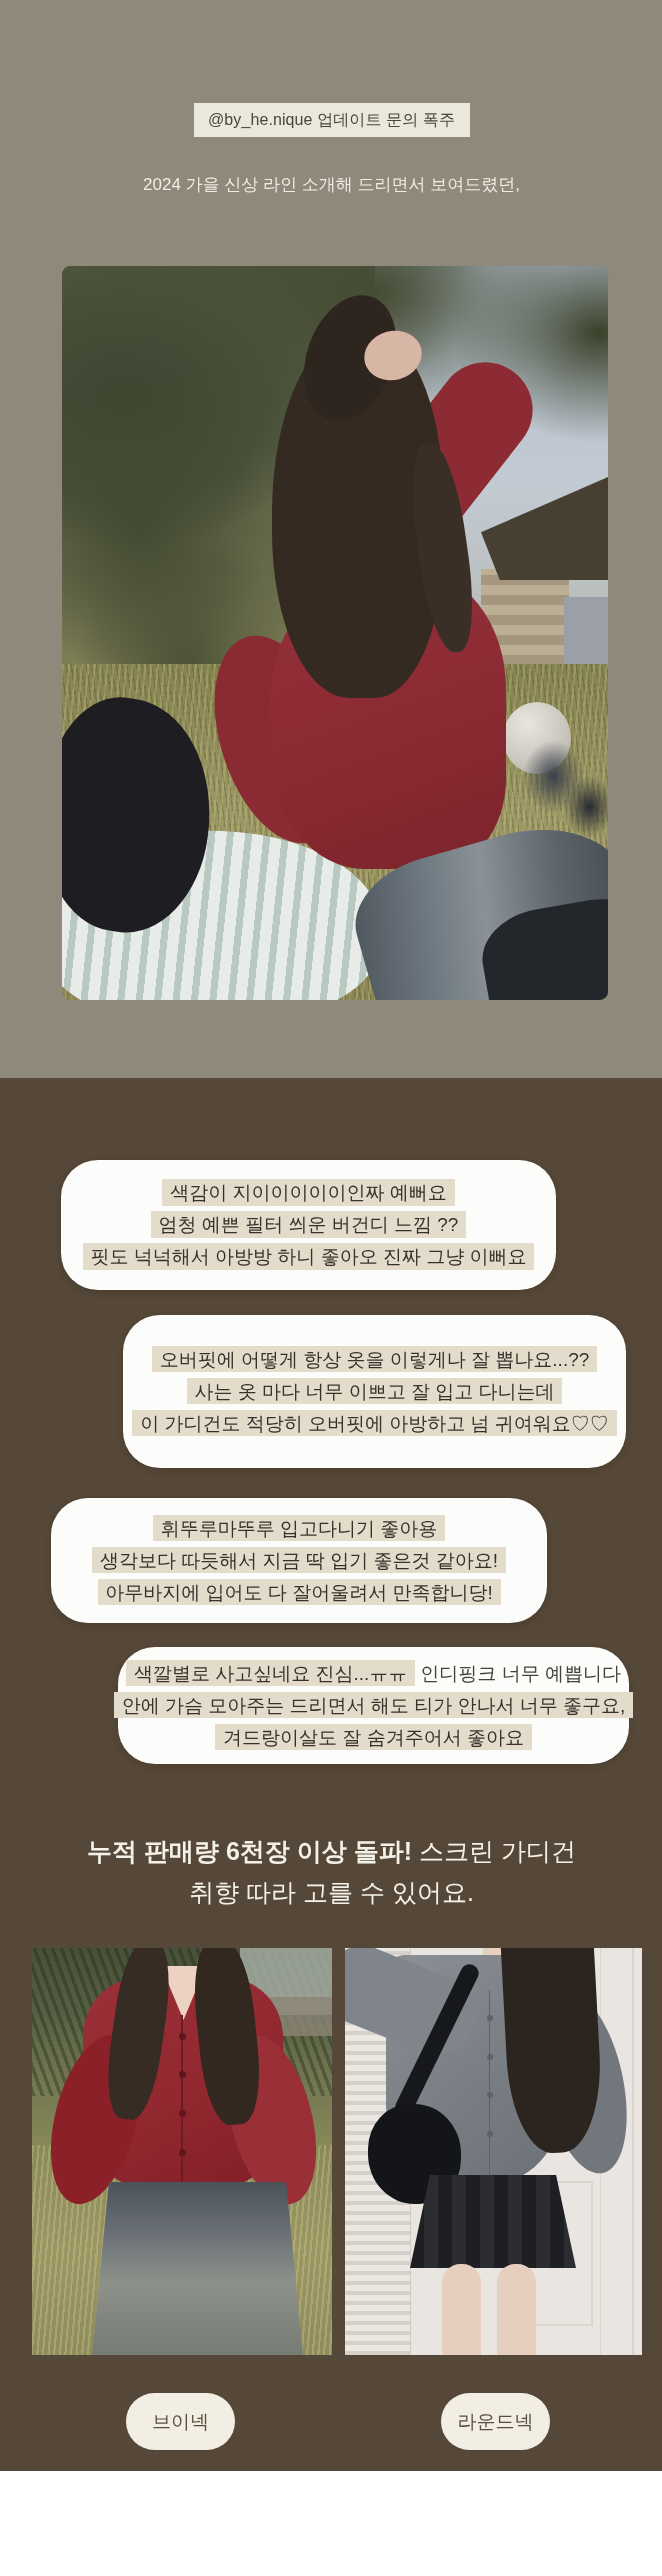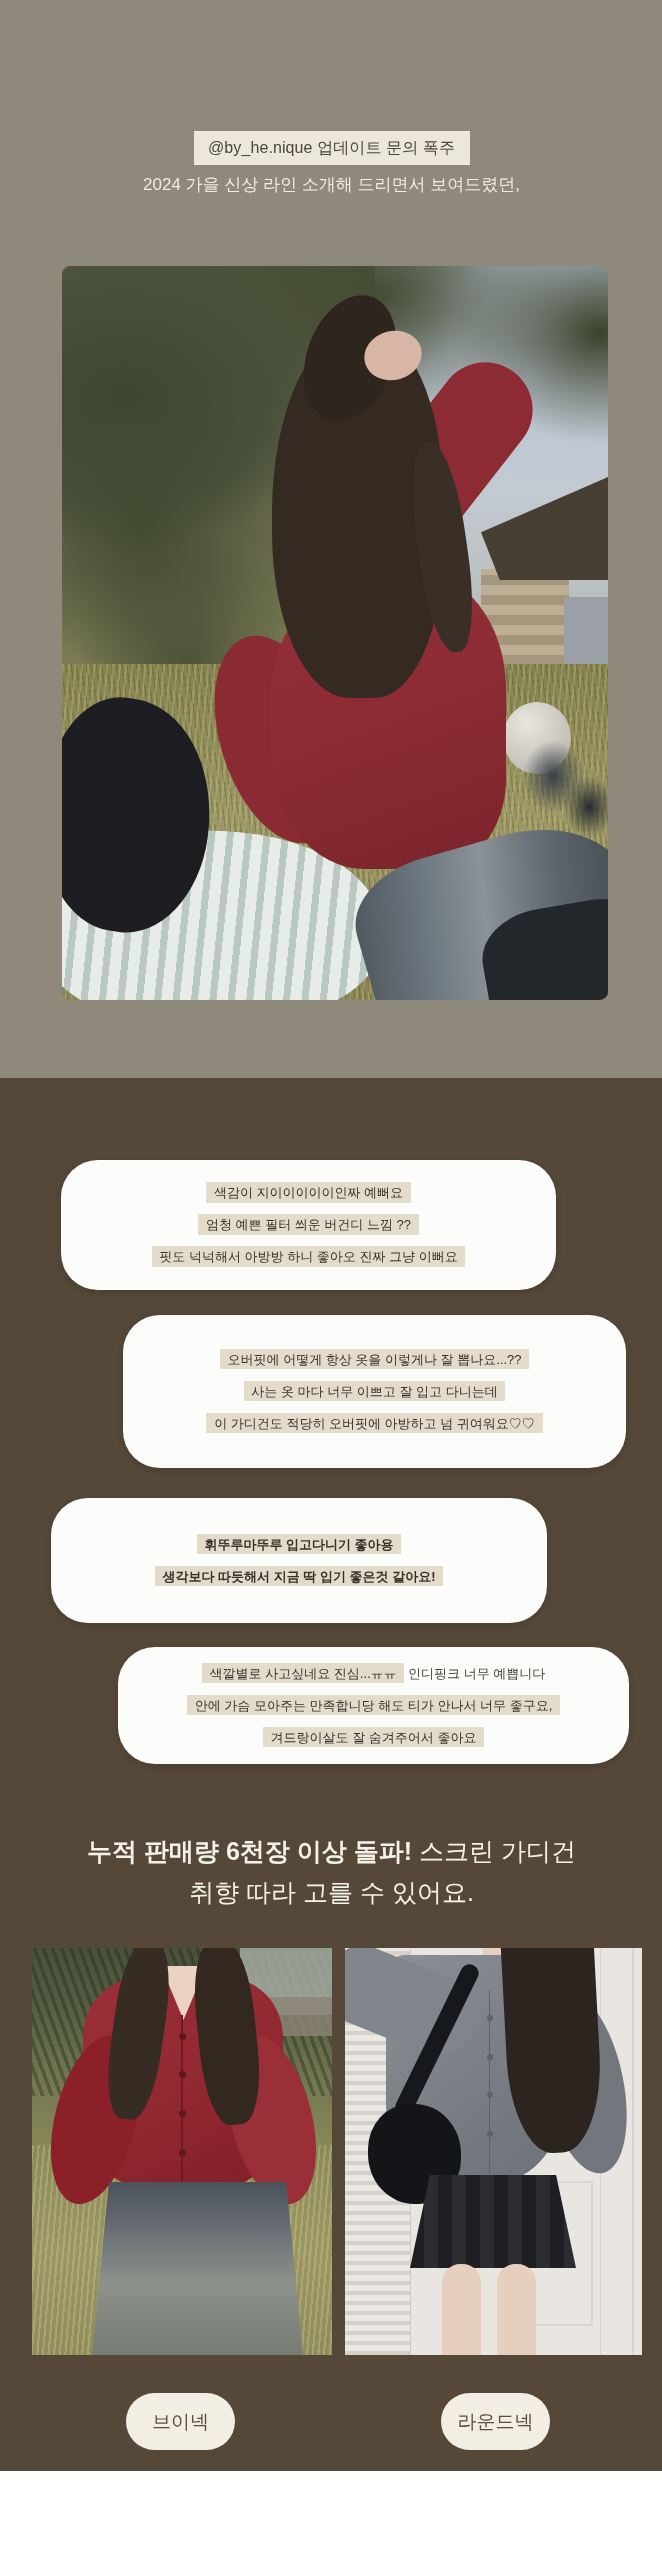--- a/index.html
+++ b/index.html
@@ -11,21 +11,21 @@
   
   .top-section { position:absolute; left:0; top:0; width:663px; height:1078px; background:#8f897c; }
   .dark-section { position:absolute; left:0; top:1078px; width:663px; height:1393px; background:#564838; }
   .footer-blank { position:absolute; left:0; top:2471px; width:663px; height:105px; background:#ffffff; }
 
   
   .promo-badge {
     position:absolute; left:50%; transform:translateX(-50%); top:103px;
     width:276px; height:34px; background:#ece7db;
     display:flex; align-items:center; justify-content:center;
-    color:#4b463d; font-size:16px; letter-spacing:0.1px;margin-top:28px;
+    color:#4b463d; font-size:16px; letter-spacing:0.1px;
   }
   .intro-heading {
     position:absolute; left:0; top:166px; width:663px;
     text-align:center; color:#f0ece1; font-size:17px; line-height:37px; font-weight:400;
   }
 
   
   .hero-photo {
     position:absolute; left:62px; top:266px; width:546px; height:734px;
     border-radius:8.5px; overflow:hidden;
@@ -90,23 +90,23 @@
     border-radius:35%; transform:rotate(-10deg); }
 
   
   .bubble {
     position:absolute; background:#fcfcfb; border-radius:37px;
     display:flex; flex-direction:column; justify-content:center; align-items:center;
     box-shadow:0 2.8px 7px rgba(30,22,10,.18);
   }
   .bubble-1 { left:61px;  top:1160px; width:495px; height:130px; }
   .bubble-2 { left:123px; top:1315px; width:503px; height:153px; }
-  .bubble-3 { left:51px;  top:1498px; width:496px; height:125px;font-weight:bold; }
+  .bubble-3 { left:51px;  top:1498px; width:496px; height:125px; }
   .bubble-4 { left:118px; top:1647px; width:511px; height:117px; }
-  .bline { height:32px; line-height:32px; font-size:13px; color:#45413a; white-space:nowrap; }
+  .bline { height:32px; line-height:32px; font-size:19px; color:#45413a; white-space:nowrap; }
   .hl { background:#e4dccb; color:#35322b; padding:2.8px 7.8px; }
 
   
   .sales-banner {
     position:absolute; left:0; top:1831px; width:663px;
     text-align:center; color:#f4f1e8; font-size:25px; line-height:41px; font-weight:400;
   }
   .sales-banner b { font-weight:700; }
 
   
@@ -222,25 +222,26 @@
 
   <div class="bubble bubble-2">
     <div class="bline"><span class="hl">오버핏에 어떻게 항상 옷을 이렇게나 잘 뽑나요...??</span></div>
     <div class="bline"><span class="hl">사는 옷 마다 너무 이쁘고 잘 입고 다니는데</span></div>
     <div class="bline"><span class="hl">이 가디건도 적당히 오버핏에 아방하고 넘 귀여워요♡♡</span></div>
   </div>
 
   <div class="bubble bubble-3">
     <div class="bline"><span class="hl">휘뚜루마뚜루 입고다니기 좋아용</span></div>
     <div class="bline"><span class="hl">생각보다 따듯해서 지금 딱 입기 좋은것 같아요!</span></div>
+    <div class="bline"><span class="hl">아무바지에 입어도 다 잘어울려서 만족합니당!</span></div>
   </div>
 
   <div class="bubble bubble-4">
     <div class="bline"><span class="hl">색깔별로 사고싶네요 진심...ㅠㅠ</span><span> 인디핑크 너무 예쁩니다</span></div>
-    <div class="bline"><span class="hl">안에 가슴 모아주는 만족합니당 해도 티가 안나서 너무 좋구요,</span></div>
+    <div class="bline"><span class="hl">안에 가슴 모아주는 드리면서 해도 티가 안나서 너무 좋구요,</span></div>
     <div class="bline"><span class="hl">겨드랑이살도 잘 숨겨주어서 좋아요</span></div>
   </div>
 
   <div class="sales-banner">
     <div><b>누적 판매량 6천장 이상 돌파!</b><span> 스크린 가디건</span></div>
     <div>취향 따라 고를 수 있어요.</div>
   </div>
 
   <div class="product-photo photo-vneck">
     <div class="pv-bush"></div>

